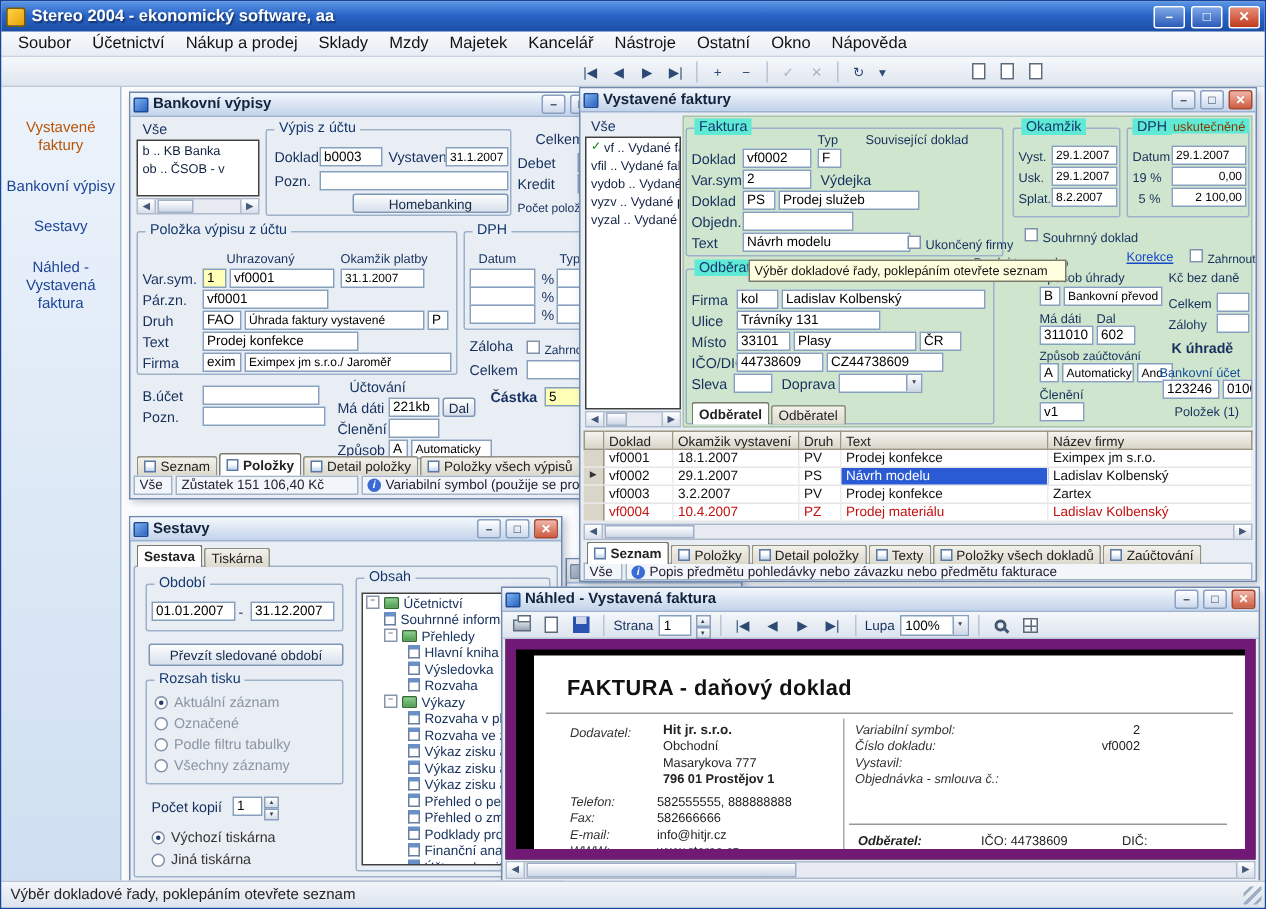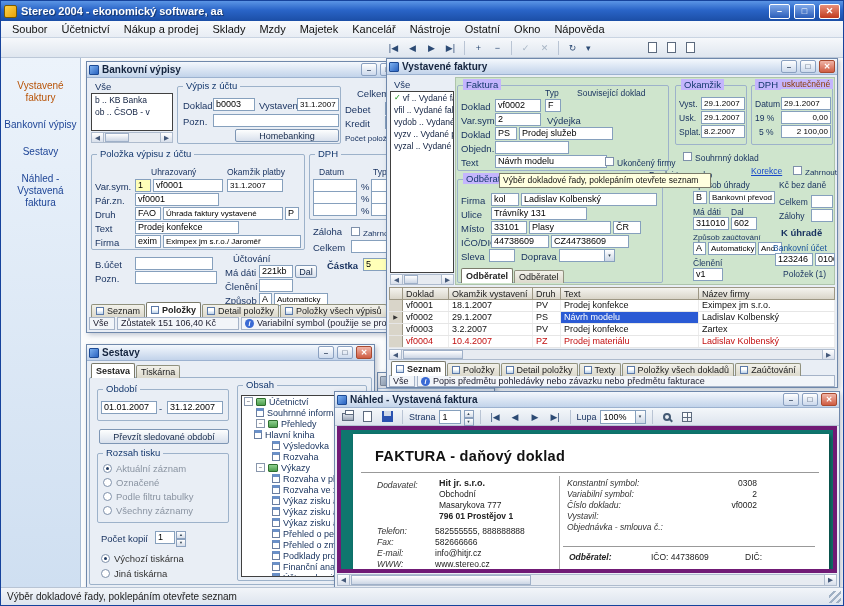--- a/index.html
+++ b/index.html
@@ -39,21 +39,21 @@
 .lbl.s{font-size:8.5px}
 .lbl.xs{font-size:8px}
 .lbl.it{font-style:italic;color:#333}
 .lbl.link{color:#1848c8;text-decoration:underline}
 .fld{position:absolute;height:13px;background:#fff;border:1px solid #86a0bd;font-size:9px;line-height:11px;padding:0 2px;white-space:nowrap;overflow:hidden;color:#000}
 .fld.y{background:#ffffb8}
 .fld.r{text-align:right}
 .fld.f8{font-size:8px}
 .grp{position:absolute;border:1px solid #9db2ca;border-radius:2px}
 .lg{position:absolute;font-size:9.5px;color:#14386e;background:#e9eef5;padding:0 3px;white-space:nowrap;z-index:2}
-.lg.g{background:#c4b5fd}
+.lg.g{background:#5eead4}
 .pane{position:absolute;background:#fff;border:1px solid #404040;overflow:hidden}
 .pitem{font-size:8.5px;line-height:12px;padding:0 2px 0 3px;white-space:nowrap;color:#102040;display:flex;align-items:center;gap:2px}
 .pic{display:none;font-style:normal;font-size:8px;color:#0b8a0b;line-height:8px}
 #inv-series div.pitem:first-of-type .pic{display:inline-block}
 .pic::before{content:"✓"}
 .btn{position:absolute;background:linear-gradient(#fdfefe,#d8e0ec);border:1px solid #7e96b4;border-radius:2px;font-size:9px;text-align:center;color:#15294a;line-height:12px}
 .hscroll{position:absolute;height:11px;background:#e7ebf1;border:1px solid #aebbcd;display:flex;align-items:stretch}
 .sab{width:12px;background:linear-gradient(#fff,#d8dfeb);border-right:1px solid #aebbcd;font-size:6.5px;line-height:9px;text-align:center;color:#44597a;flex:none}
 .sab.r{border-left:1px solid #aebbcd;border-right:none}
 .sth{width:24px;background:linear-gradient(#fff,#ccd6e5);border:1px solid #9fb0c8;margin:0 1px;flex:none}
@@ -102,21 +102,21 @@
 .ic-save::before{content:"";position:absolute;left:2px;top:0;width:7px;height:5px;background:#cfd8e8}
 .ic-zoom{width:8px;height:8px;border:2px solid #445a74;border-radius:50%;position:relative}
 .ic-zoom::after{content:"";position:absolute;width:5px;height:2px;background:#445a74;right:-4px;bottom:-2px;transform:rotate(45deg)}
 .ic-grid{width:10px;height:10px;border:1px solid #5c6a7e;background:linear-gradient(#fff,#e8edf3);position:relative}
 .ic-grid::before{content:"";position:absolute;left:4px;top:0;bottom:0;width:1px;background:#5c6a7e}
 .ic-grid::after{content:"";position:absolute;top:4px;left:0;right:0;height:1px;background:#5c6a7e}
 .spn{width:10px;height:14px;display:inline-flex;flex-direction:column;flex:none}
 .spn b{flex:1;font-size:4px;line-height:6px;text-align:center;border:1px solid #8aa0bd;background:linear-gradient(#fff,#d5dde9);color:#345;font-weight:normal}
 .combo{position:relative;height:14px;background:#fff;border:1px solid #86a0bd;font-size:9px;line-height:12px;padding:0 14px 0 3px;white-space:nowrap}
 .combo .dd,.fld .dd{position:absolute;right:0;top:0;bottom:0;width:10px;background:linear-gradient(#fff,#ccd7e6);border-left:1px solid #86a0bd;font-size:5px;line-height:11px;text-align:center;font-style:normal;color:#345}
-.viewport{position:absolute;background:#0f766e;overflow:hidden;border:4px solid #701a75}
+.viewport{position:absolute;background:#000000;overflow:hidden;border:7px solid #701a75}
 .page{position:absolute;background:#fff;box-shadow:2px 2px 4px rgba(0,0,0,.4)}
 .hline{position:absolute;height:1px;background:#999}
 .vline{position:absolute;width:1px;background:#aaa}
 .docrows{position:absolute}
 .drow{display:flex;height:11px;font-size:8.5px;color:#222}
 .drow .dl{font-style:italic;color:#333;flex:none}
 #contact .dl{width:58px}
 #meta .dl{width:112px}
 #meta .dv{width:78px;text-align:right}
 .dline{height:11px;font-size:8.5px;color:#222;white-space:nowrap}
@@ -405,21 +405,21 @@
             <i class="doc"></i>
             <span>Souhrnné informace</span>
           </div>
         <div class="tnode" style="padding-left:14px">
             <i class="exp">−</i>
             <i class="fol"></i>
             <span>Přehledy</span>
           </div>
         <div>
 
-        <div class="tnode" style="padding-left:12px">
+        <div class="tnode" style="padding-left:30px">
               <i class="doc"></i>
               <span>Hlavní kniha</span>
             </div>
             <div class="tnode" style="padding-left:30px">
               <i class="doc"></i>
               <span>Výsledovka</span>
             </div>
             <div class="tnode" style="padding-left:30px">
               <i class="doc"></i>
               <span>Rozvaha</span>
@@ -773,24 +773,20 @@
                 <span class="dl">WWW:</span>
                 <span class="dv">www.stereo.cz</span>
               </div>
               <div class="drow">
                 <span class="dl">IČO:</span>
                 <span class="dv">99999994</span>
               </div>
             </div>
           <div class="docrows" id="meta" style="left:214px;top:44px;width:196px">
 
-          <div class="drow">
-                <span class="dl">Konstantní symbol:</span>
-                <span class="dv">0308</span>
-              </div>
               <div class="drow">
                 <span class="dl">Variabilní symbol:</span>
                 <span class="dv">2</span>
               </div>
               <div class="drow">
                 <span class="dl">Číslo dokladu:</span>
                 <span class="dv">vf0002</span>
               </div>
               <div class="drow">
                 <span class="dl">Vystavil:</span>

